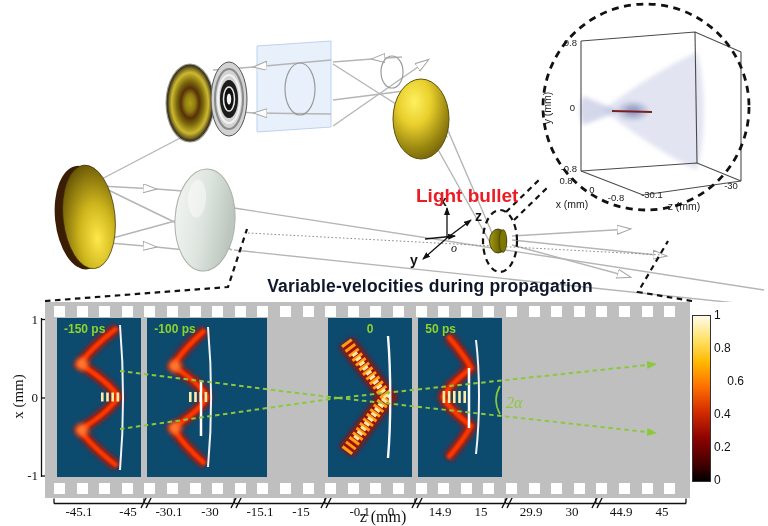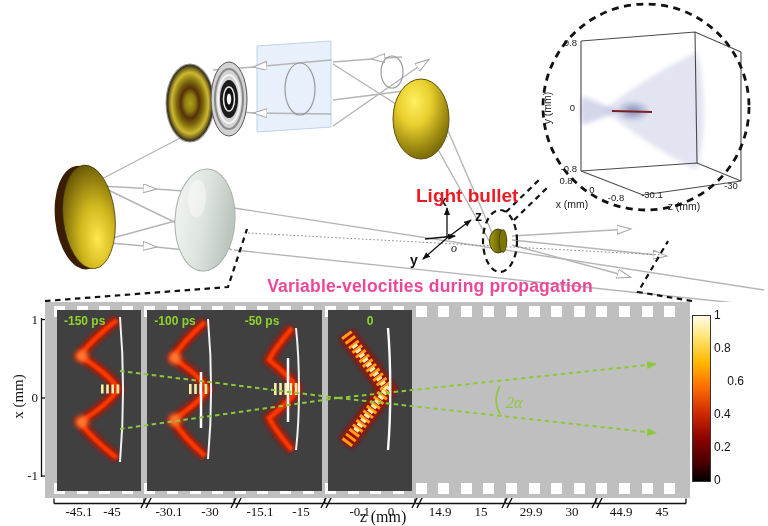--- a/index.html
+++ b/index.html
@@ -3,27 +3,27 @@
 <meta charset="utf-8">
 <style>
   html,body{margin:0;padding:0;background:#fff;}
   .figure{position:relative;width:768px;height:526px;background:#fff;overflow:hidden;
           font-family:"Liberation Sans",sans-serif;color:#111;}
   svg{display:block;}
   .abs{position:absolute;}
   .serif{font-family:"Liberation Serif",serif;}
   
   .banner{position:absolute;left:160px;top:276px;width:540px;text-align:center;
-          font-size:17.5px;font-weight:bold;color:#ec4899;letter-spacing:0.2px;}
+          font-size:17.5px;font-weight:bold;color:#0f172a;letter-spacing:0.2px;}
   
   .filmstrip{position:absolute;left:45px;top:302px;width:645px;height:196px;background:#bfbfbf;}
   .holes{position:absolute;left:9px;right:9px;height:11px;
          background:repeating-linear-gradient(90deg,#fff 0 11px,rgba(0,0,0,0) 11px 22.6px);}
   .holes.top{top:4px;} .holes.bot{bottom:4px;}
-  .panel{position:absolute;top:8px;width:84px;height:181px;background:#404040;overflow:hidden;}
+  .panel{position:absolute;top:16px;width:84px;height:159px;background:#0c4a6e;overflow:hidden;}
   .ptime{position:absolute;top:4px;left:7px;color:#8ed42c;font-weight:bold;font-size:12px;z-index:3;}
   .ptime.center{left:0;right:0;text-align:center;}
   .panel svg{position:absolute;left:0;top:0;}
   
   .tick{position:absolute;font-size:13px;color:#111;font-family:"Liberation Serif",serif;}
   .xlab-rot{position:absolute;left:-20px;top:388px;width:76px;text-align:center;
             transform:rotate(-90deg);font-size:15px;font-family:"Liberation Serif",serif;}
   .zlab{position:absolute;left:328px;top:508px;width:110px;text-align:center;
         font-size:16px;font-family:"Liberation Serif",serif;}
   .zt{position:absolute;top:504px;width:40px;text-align:center;font-size:13px;
@@ -261,21 +261,21 @@
     </g>
   </svg>
 
   <div class="tick" style="left:26px;top:312px;width:12px;text-align:right;">1</div>
   <div class="tick" style="left:26px;top:390px;width:12px;text-align:right;">0</div>
   <div class="tick" style="left:18px;top:468px;width:20px;text-align:right;">-1</div>
   <div class="xlab-rot">x (mm)</div>
   <div class="zlab">z (mm)</div>
 
   <span class="zt" style="left:59px;">-45.1</span>
-  <span class="zt" style="left:92px;">-45</span>
+  <span class="zt" style="left:108px;">-45</span>
   <span class="zt" style="left:149px;">-30.1</span>
   <span class="zt" style="left:190px;">-30</span>
   <span class="zt" style="left:240px;">-15.1</span>
   <span class="zt" style="left:281px;">-15</span>
   <span class="zt" style="left:330px;text-align:right;">-0.1</span>
   <span class="zt" style="left:371px;">0</span>
   <span class="zt" style="left:420px;">14.9</span>
   <span class="zt" style="left:461px;">15</span>
   <span class="zt" style="left:511px;">29.9</span>
   <span class="zt" style="left:552px;">30</span>
@@ -306,44 +306,46 @@
         <path d="M58,12 C42,26 32,38 26,48 C44,60 56,70 60,79 C56,88 44,98 26,110 C32,120 42,132 58,146" stroke="#ff3b00" stroke-width="4.5" fill="none" filter="url(#blur1)"></path>
         <circle cx="28" cy="48" r="6" fill="#ff7a30" filter="url(#blur3)"></circle>
         <circle cx="28" cy="110" r="6" fill="#ff7a30" filter="url(#blur3)"></circle>
         <line x1="34" y1="79" x2="62" y2="79" stroke="#ffb320" stroke-width="26" stroke-dasharray="2.6 2.6" filter="url(#blur1)"></line>
         <line x1="42" y1="79" x2="62" y2="79" stroke="#ffeda6" stroke-width="10" stroke-dasharray="2.6 2.6"></line>
         <path d="M61,9 C65,55 65,105 61,149" stroke="#f2f2f2" stroke-width="2" fill="none"></path>
         <line x1="54" y1="62" x2="54" y2="118" stroke="#fff" stroke-width="2.5"></line>
       </svg>
     </div>
 
-    <div class="panel" style="left:192.7px;">
-      <div class="ptime">-50 ps</div>
-      <svg width="84" height="159" viewBox="0 0 84 159">
-        <path d="M54,18 C44,30 36,40 31,50 C46,62 56,72 59,79 C56,86 46,96 31,108 C36,118 44,128 54,140" stroke="#b81200" stroke-width="10" fill="none" filter="url(#blur3)"></path>
-        <path d="M54,18 C44,30 36,40 31,50 C46,62 56,72 59,79 C56,86 46,96 31,108 C36,118 44,128 54,140" stroke="#ff3b00" stroke-width="4.5" fill="none" filter="url(#blur1)"></path>
-        <line x1="30" y1="79" x2="60" y2="79" stroke="#ffb320" stroke-width="30" stroke-dasharray="2.6 2.6" filter="url(#blur1)"></line>
-        <line x1="36" y1="79" x2="60" y2="79" stroke="#ffeda6" stroke-width="12" stroke-dasharray="2.6 2.6"></line>
-        <line x1="40" y1="66" x2="58" y2="66" stroke="#ff9a10" stroke-width="8" stroke-dasharray="2.6 2.6" filter="url(#blur05)"></line>
-        <line x1="40" y1="92" x2="58" y2="92" stroke="#ff9a10" stroke-width="8" stroke-dasharray="2.6 2.6" filter="url(#blur05)"></line>
-        <path d="M58,18 C62,55 62,105 58,140" stroke="#f2f2f2" stroke-width="2" fill="none"></path>
-        <line x1="50" y1="48" x2="50" y2="112" stroke="#fff" stroke-width="2.5"></line>
-      </svg>
-    </div>
 
     <div class="panel" style="left:283px;">
       <div class="ptime center">0</div>
       <svg width="84" height="159" viewBox="0 0 84 159">
         <path d="M18,24 L59,79 L18,134" stroke="#a01000" stroke-width="17" fill="none" filter="url(#blur3)"></path>
         <path d="M18,24 L59,79 L18,134" stroke="#ff9d12" stroke-width="12" fill="none" stroke-dasharray="3 2.8" filter="url(#blur05)"></path>
         <path d="M26,35 L59,79 L26,123" stroke="#ffe9a0" stroke-width="6" fill="none" stroke-dasharray="3 2.8"></path>
         <path d="M60,18 C63,55 63,105 60,140" stroke="#fafafa" stroke-width="2.4" fill="none"></path>
       </svg>
     </div>
 
+    <div class="panel" style="left:373.3px;">
+      <div class="ptime">50 ps</div>
+      <svg width="84" height="159" viewBox="0 0 84 159">
+        <g transform="translate(84,0) scale(-1,1)">
+          <path d="M54,18 C44,30 36,40 31,50 C46,62 56,72 59,79 C56,86 46,96 31,108 C36,118 44,128 54,140" stroke="#b81200" stroke-width="10" fill="none" filter="url(#blur3)"></path>
+          <path d="M54,18 C44,30 36,40 31,50 C46,62 56,72 59,79 C56,86 46,96 31,108 C36,118 44,128 54,140" stroke="#ff3b00" stroke-width="4.5" fill="none" filter="url(#blur1)"></path>
+          <line x1="30" y1="79" x2="60" y2="79" stroke="#ffb320" stroke-width="30" stroke-dasharray="2.6 2.6" filter="url(#blur1)"></line>
+          <line x1="36" y1="79" x2="60" y2="79" stroke="#ffeda6" stroke-width="12" stroke-dasharray="2.6 2.6"></line>
+          <line x1="40" y1="66" x2="58" y2="66" stroke="#ff9a10" stroke-width="8" stroke-dasharray="2.6 2.6" filter="url(#blur05)"></line>
+          <line x1="40" y1="92" x2="58" y2="92" stroke="#ff9a10" stroke-width="8" stroke-dasharray="2.6 2.6" filter="url(#blur05)"></line>
+        </g>
+        <path d="M58,22 C62,55 62,100 58,136" stroke="#f2f2f2" stroke-width="2" fill="none"></path>
+        <line x1="51" y1="50" x2="51" y2="110" stroke="#fff" stroke-width="2.5"></line>
+      </svg>
+    </div>
 
 
   </div>
 
   <svg class="abs" style="left:0;top:0;pointer-events:none;" width="768" height="526" viewBox="0 0 768 526">
     <g stroke="#8cc83c" stroke-width="2" fill="none" stroke-dasharray="4.5 3.5">
       <line x1="120" y1="371" x2="338" y2="398"></line>
       <line x1="338" y1="398" x2="656" y2="364" marker-end="url(#arrGn)"></line>
       <line x1="120" y1="429" x2="338" y2="398"></line>
       <line x1="338" y1="398" x2="656" y2="433" marker-end="url(#arrGn)"></line>

